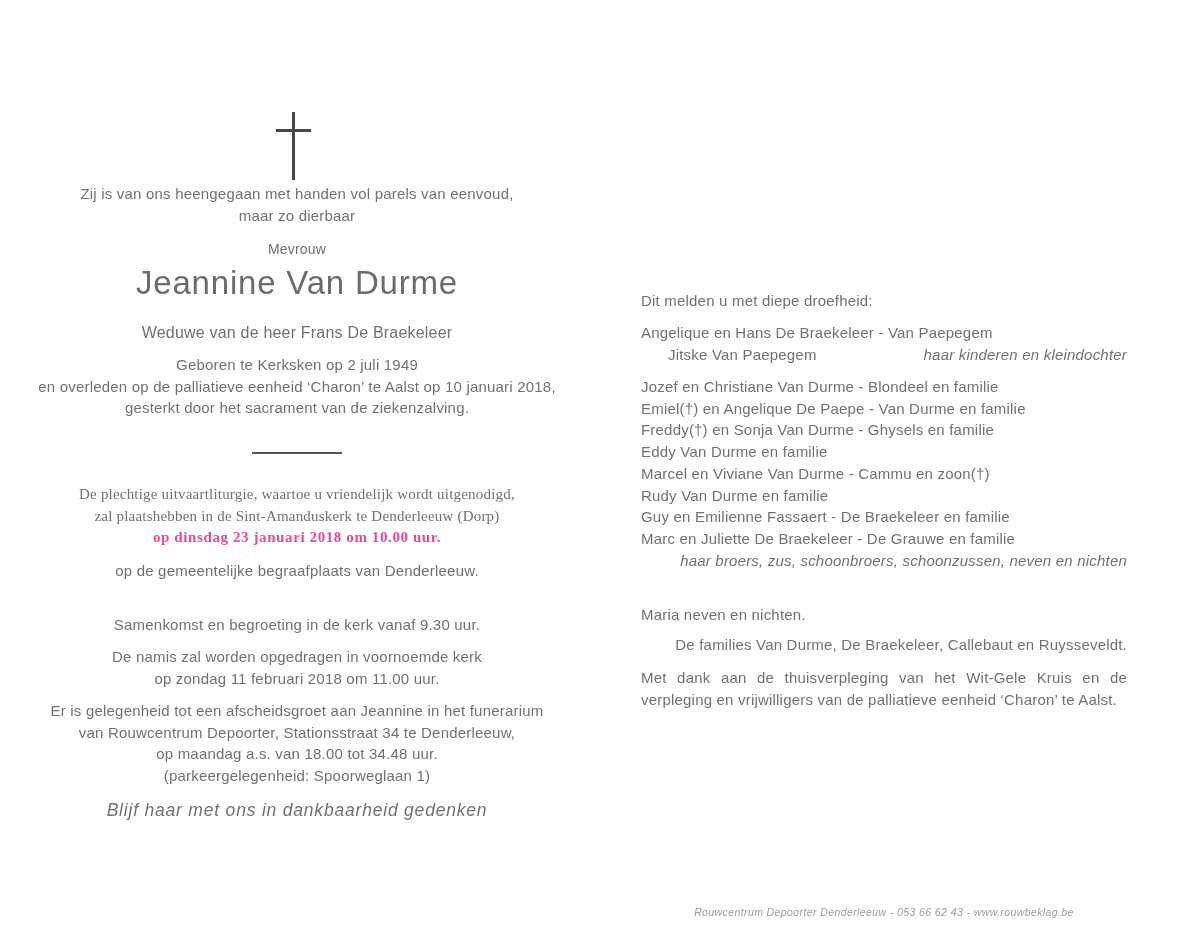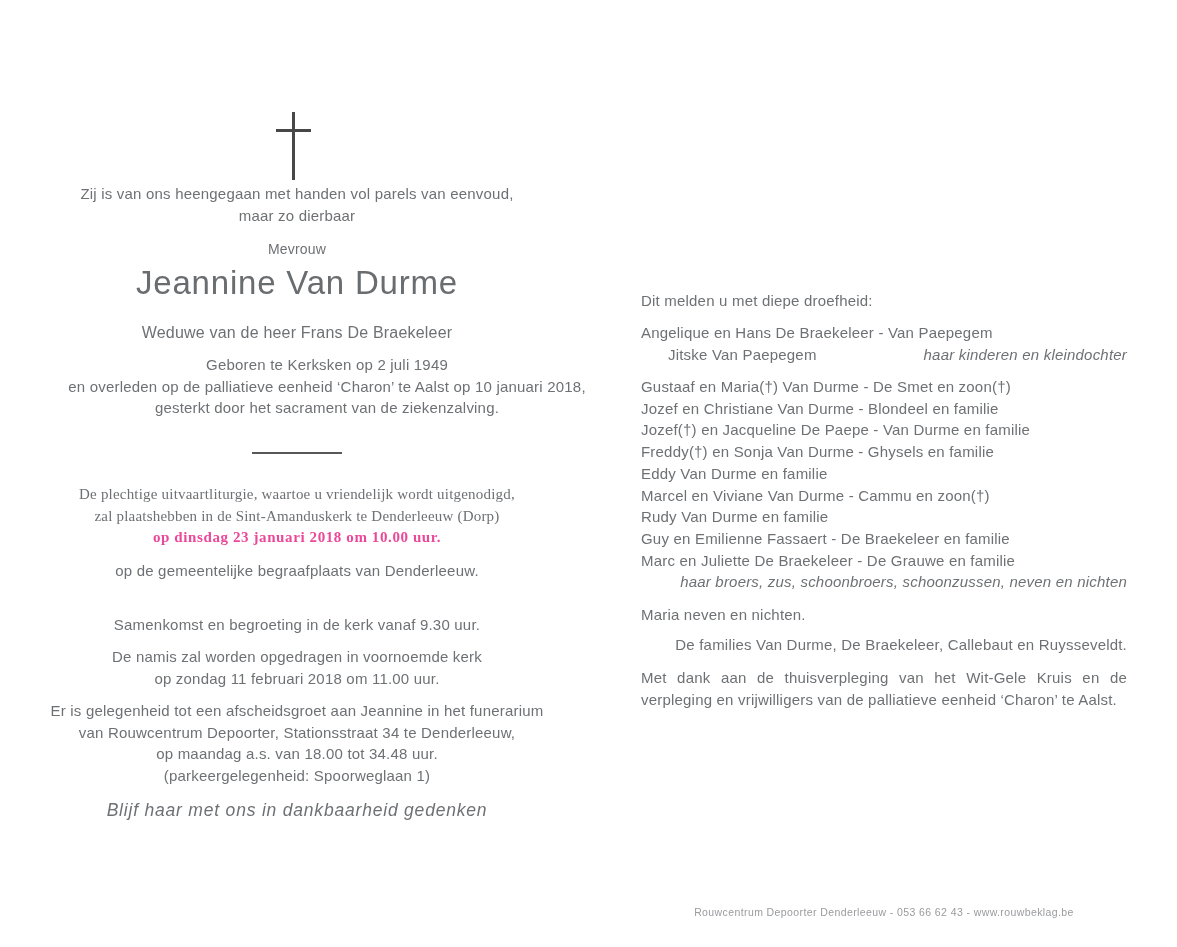--- a/index.html
+++ b/index.html
@@ -50,21 +50,21 @@
   .salutation   { top: 239px; font-size: 14px; }
   .deceased-name{
     top: 262px;
     font-size: 33px;
     line-height: 42px;
     letter-spacing: 0.8px;
     color: #6a6d70;
     font-weight: 400;
   }
   .widow        { top: 322px; font-size: 16px; }
-  .life         { top: 354px; margin-left: 30px; }
+  .life         { top: 354px; }
   .divider {
     top: 452px;
     left: 252px;
     width: 90px;
     height: 0;
     border-top: 2px solid #57585a;
   }
   .service      { top: 484px; font-family: Liberation Serif, serif; }
   .service .bold{ font-weight: 700; color: #ec4899; letter-spacing: 0.6px; }
   .cremation    { top: 560px; }
@@ -102,20 +102,21 @@
 
   
   .footer {
     left: 641px;
     width: 486px;
     top: 906px;
     text-align: center;
     font-size: 10.5px;
     letter-spacing: 0.4px;
     color: #999b9e;
+    font-style: italic;
   }
 </style>
 </head>
 <body>
 
 <div class="abs cross"></div>
 
 <div class="abs lcol epitaph">
   <div>Zij is van ons heengegaan met handen vol parels van eenvoud,</div>
   <div>maar zo dierbaar</div>
@@ -165,23 +166,22 @@
 
 <div class="abs rcol children">
   <div>Angelique en Hans De Braekeleer - Van Paepegem</div>
   <div class="second-line">
     <span class="indent">Jitske Van Paepegem</span>
     <span class="role">haar kinderen en kleindochter</span>
   </div>
 </div>
 
 <div class="abs rcol relatives">
-  <div>Gustaaf en Maria(†) Van Durme - De Smet en zoon(†)</div>
   <div>Jozef en Christiane Van Durme - Blondeel en familie</div>
-  <div>Jozef(†) en Jacqueline De Paepe - Van Durme en familie</div>
+  <div>Emiel(†) en Angelique De Paepe - Van Durme en familie</div>
   <div>Freddy(†) en Sonja Van Durme - Ghysels en familie</div>
   <div>Eddy Van Durme en familie</div>
   <div>Marcel en Viviane Van Durme - Cammu en zoon(†)</div>
   <div>Rudy Van Durme en familie</div>
   <div>Guy en Emilienne Fassaert - De Braekeleer en familie</div>
   <div>Marc en Juliette De Braekeleer - De Grauwe en familie</div>
   <div class="role relatives-role">haar broers, zus, schoonbroers, schoonzussen, neven en nichten</div>
 </div>
 
 <div class="abs rcol cousins">Maria neven en nichten.</div>

